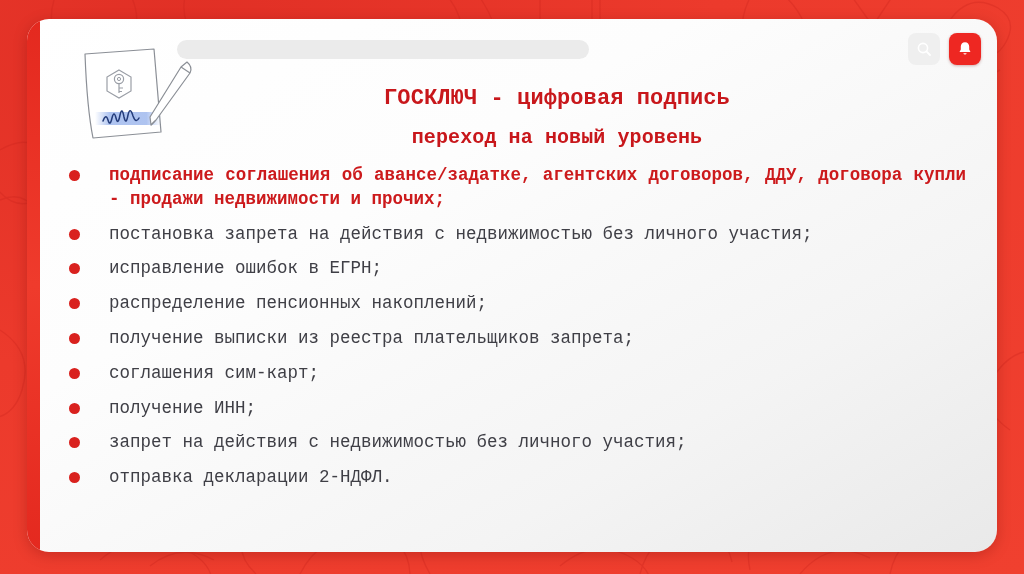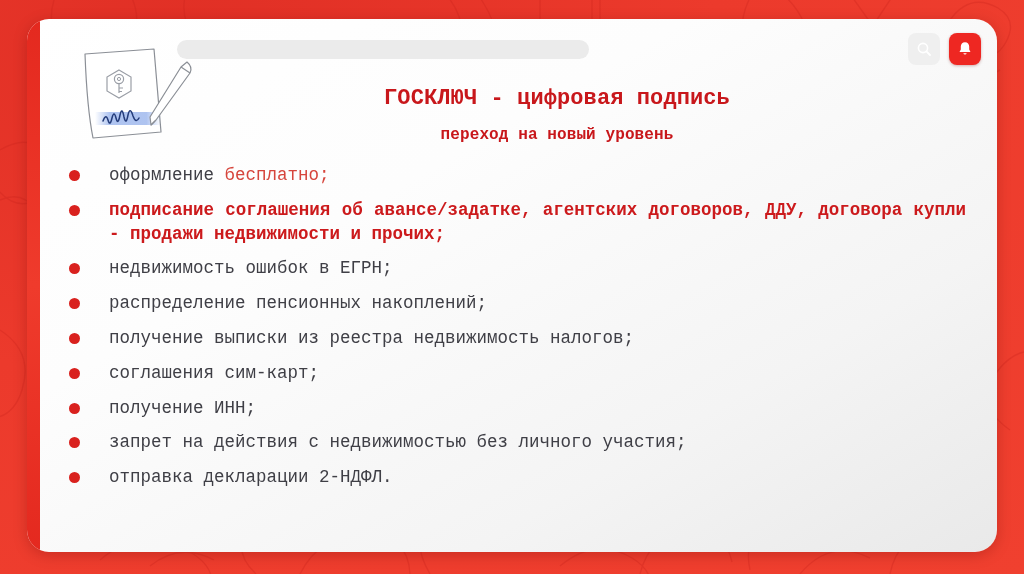--- a/index.html
+++ b/index.html
@@ -112,21 +112,21 @@
   }
   .title-main {
     font-size: 22px;
     font-weight: 700;
     color: #c8171b;
     letter-spacing: 0.1px;
     line-height: 1.25;
   }
   .title-sub {
     margin-top: 12px;
-    font-size: 16px;
+    font-size: 20px;
     font-weight: 700;
     color: #c8171b;
     letter-spacing: 0.1px;
     line-height: 1.25;
   }
 
   
   .bullets {
     position: absolute;
     left: 32px;
@@ -264,45 +264,45 @@
       </svg>
     </div>
 
     <div class="title-block">
       <div class="title-main">ГОСКЛЮЧ - цифровая подпись</div>
       <div class="title-sub">переход на новый уровень</div>
     </div>
 
     <div class="bullets">
 
-      <div class="bullet-row">
-        <span class="bullet-dot"></span>
-        <span class="bullet-text"><span>оформление </span><span class="accent-word">бесплатно;</span></span>
-      </div>
 
       <div class="bullet-row">
         <span class="bullet-dot"></span>
         <span class="bullet-text emph">подписание соглашения об авансе/задатке, агентских договоров, ДДУ, договора купли - продажи недвижимости и прочих;</span>
       </div>
 
 
-
-      <div class="bullet-row">
-        <span class="bullet-dot"></span>
-        <span class="bullet-text">недвижимость ошибок в ЕГРН;</span>
+      <div class="bullet-row">
+        <span class="bullet-dot"></span>
+        <span class="bullet-text">постановка запрета на действия с недвижимостью без личного участия;</span>
+      </div>
+
+      <div class="bullet-row">
+        <span class="bullet-dot"></span>
+        <span class="bullet-text">исправление ошибок в ЕГРН;</span>
       </div>
 
       <div class="bullet-row">
         <span class="bullet-dot"></span>
         <span class="bullet-text">распределение пенсионных накоплений;</span>
       </div>
 
       <div class="bullet-row">
         <span class="bullet-dot"></span>
-        <span class="bullet-text">получение выписки из реестра недвижимость налогов;</span>
+        <span class="bullet-text">получение выписки из реестра плательщиков запрета;</span>
       </div>
 
       <div class="bullet-row">
         <span class="bullet-dot"></span>
         <span class="bullet-text">соглашения сим-карт;</span>
       </div>
 
       <div class="bullet-row">
         <span class="bullet-dot"></span>
         <span class="bullet-text">получение ИНН;</span>

